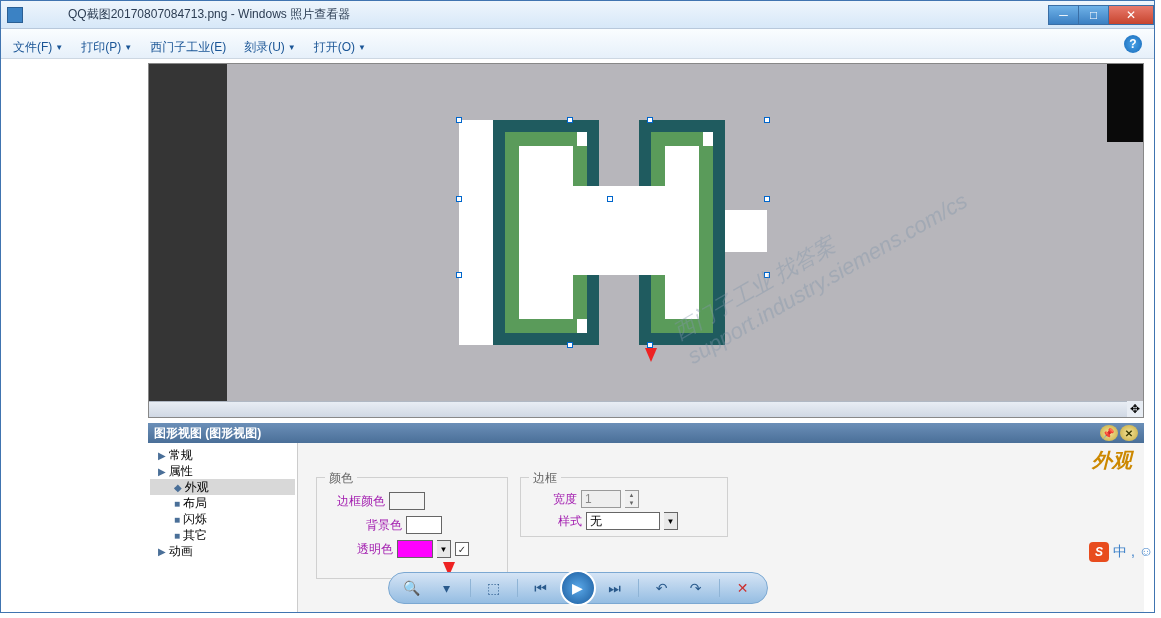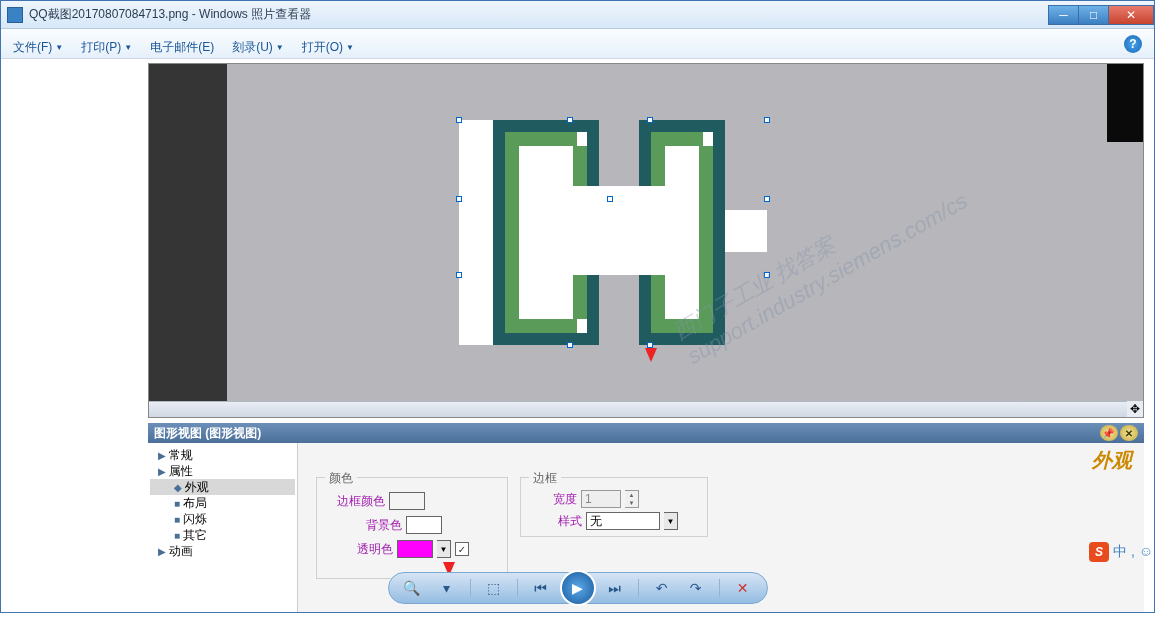--- a/index.html
+++ b/index.html
@@ -1,19 +1,19 @@
 <!DOCTYPE html>
 <html><head>
 <meta charset="utf-8">
 <style>
 * { margin: 0; padding: 0; box-sizing: border-box; font-family: Tahoma, "Microsoft YaHei", sans-serif; font-size: 12px; }
 body { width: 1161px; height: 618px; background: #fff; overflow: hidden; position: relative; }
 
 .window { width: 1155px; height: 613px; border: 1px solid #4074b0; background: #fff; position: relative; }
-.titlebar { height: 28px; background: linear-gradient(#eef5fc, #d7e8f8); display: flex; align-items: center; padding-left: 6px; border-bottom: 1px solid #b8c8db; }
+.titlebar { height: 28px; background: linear-gradient(#eef5fc, #d7e8f8); display: flex; align-items: center; padding-left: 6px; border-bottom: 1px solid #b8c8db; gap: 39px; }
 .titlebar .icon-small { width: 16px; height: 16px; background: #3b82c4; margin-right: 6px; border: 1px solid #2a5f94; }
 .titlebar .title { color: #2b3c52; }
 .winbtns { margin-left: auto; display: flex; }
 .winbtn { width: 30px; height: 20px; border: 1px solid #3a6ea5; display: flex; align-items: center; justify-content: center; color: #fff; }
 .minbtn, .maxbtn { background: linear-gradient(#6fb2e8, #3b7fc2); border-right: none; }
 .closebtn { width: 46px; background: linear-gradient(#e87a6c, #c7442e); }
 
 .menubar { height: 30px; background: linear-gradient(#fafdff, #e6f0fa); display: flex; align-items: center; padding: 0 12px; gap: 18px; border-bottom: 1px solid #cdd7e2; }
 .menuitem { color: #1a5596; display: flex; align-items: center; gap: 3px; cursor: default; margin-top: 8px; }
 .menuitem .caret { font-size: 8px; color: #1a5596; }
@@ -43,21 +43,21 @@
 .tree-item { display: flex; align-items: center; height: 16px; padding-left: 8px; color: #000; }
 .tree-item.lvl2 { padding-left: 24px; }
 .tree-arrow { color: #4a6f98; margin-right: 3px; font-size: 10px; }
 .tree-item.sel { background: #d8d8d8; }
 
 .form-area { flex: 1; position: relative; background: #f4f4f4; }
 .form-title { position: absolute; right: 12px; top: 4px; color: #cc8800; font-family: "KaiTi", serif; font-size: 20px; font-style: italic; font-weight: bold; }
 .groupbox { position: absolute; border: 1px solid #d0d0d0; background: #f4f4f4; }
 .groupbox .legend { position: absolute; top: -8px; left: 8px; background: #f4f4f4; padding: 0 4px; color: #666; }
 .gb1 { left: 18px; top: 34px; width: 192px; height: 102px; }
-.gb2 { left: 222px; top: 34px; width: 188px; height: 60px; }
+.gb2 { left: 222px; top: 34px; width: 208px; height: 60px; }
 .form-row { position: absolute; display: flex; align-items: center; gap: 4px; }
 .form-label { width: 60px; text-align: right; color: #a21caf; }
 .swatch { width: 36px; height: 18px; border: 1px solid #666; }
 .combo-btn { width: 14px; height: 18px; border: 1px solid #666; border-left: none; background: #e8e8e8; display: flex; align-items: center; justify-content: center; font-size: 8px; }
 .chk { width: 14px; height: 14px; border: 1px solid #666; background: #fff; display: flex; align-items: center; justify-content: center; font-size: 10px; color: #333; }
 .numfield { width: 40px; height: 18px; border: 1px solid #999; background: #eee; color: #888; padding: 0 3px; display: flex; align-items: center; }
 .spinner { width: 14px; height: 18px; border: 1px solid #999; border-left: none; background: #f0f0f0; display: flex; flex-direction: column; }
 .spinner div { flex: 1; display: flex; align-items: center; justify-content: center; font-size: 6px; color: #666; }
 .combo { width: 74px; height: 18px; border: 1px solid #666; background: #fff; display: flex; align-items: center; padding: 0 3px; }
 
@@ -88,21 +88,21 @@
   <div class="menubar">
     <div class="menuitem">
         <span>文件(F)</span>
         <span class="caret">▼</span>
       </div>
     <div class="menuitem">
         <span>打印(P)</span>
         <span class="caret">▼</span>
       </div>
     <div class="menuitem">
-        <span>电子邮件(E)</span>
+        <span>西门子工业(E)</span>
       </div>
     <div class="menuitem">
         <span>刻录(U)</span>
         <span class="caret">▼</span>
       </div>
     <div class="menuitem">
         <span>打开(O)</span>
         <span class="caret">▼</span>
       </div>
     <div class="helpicon">?</div>

